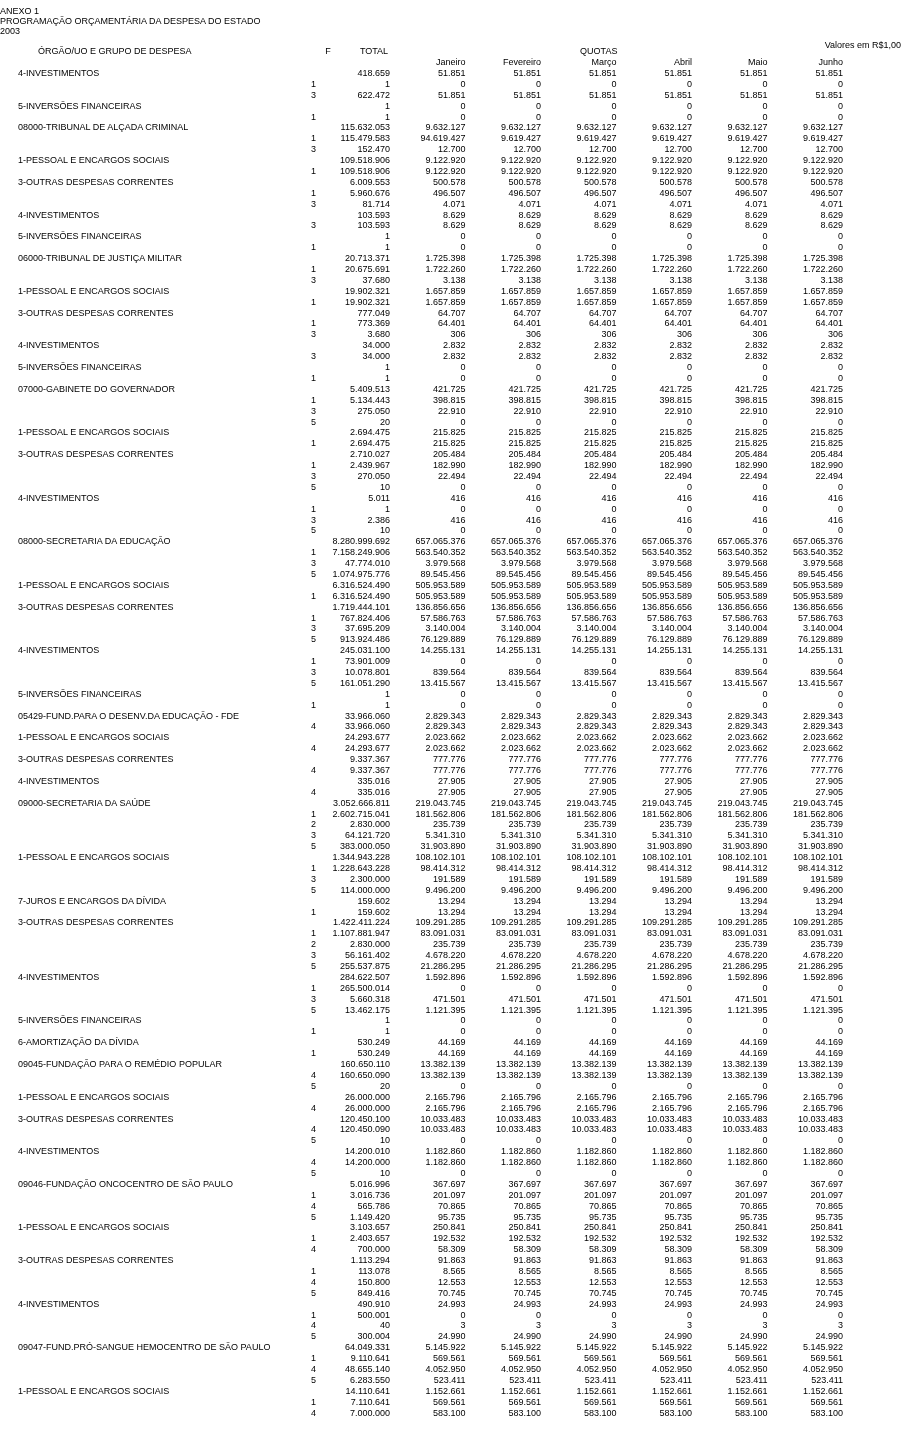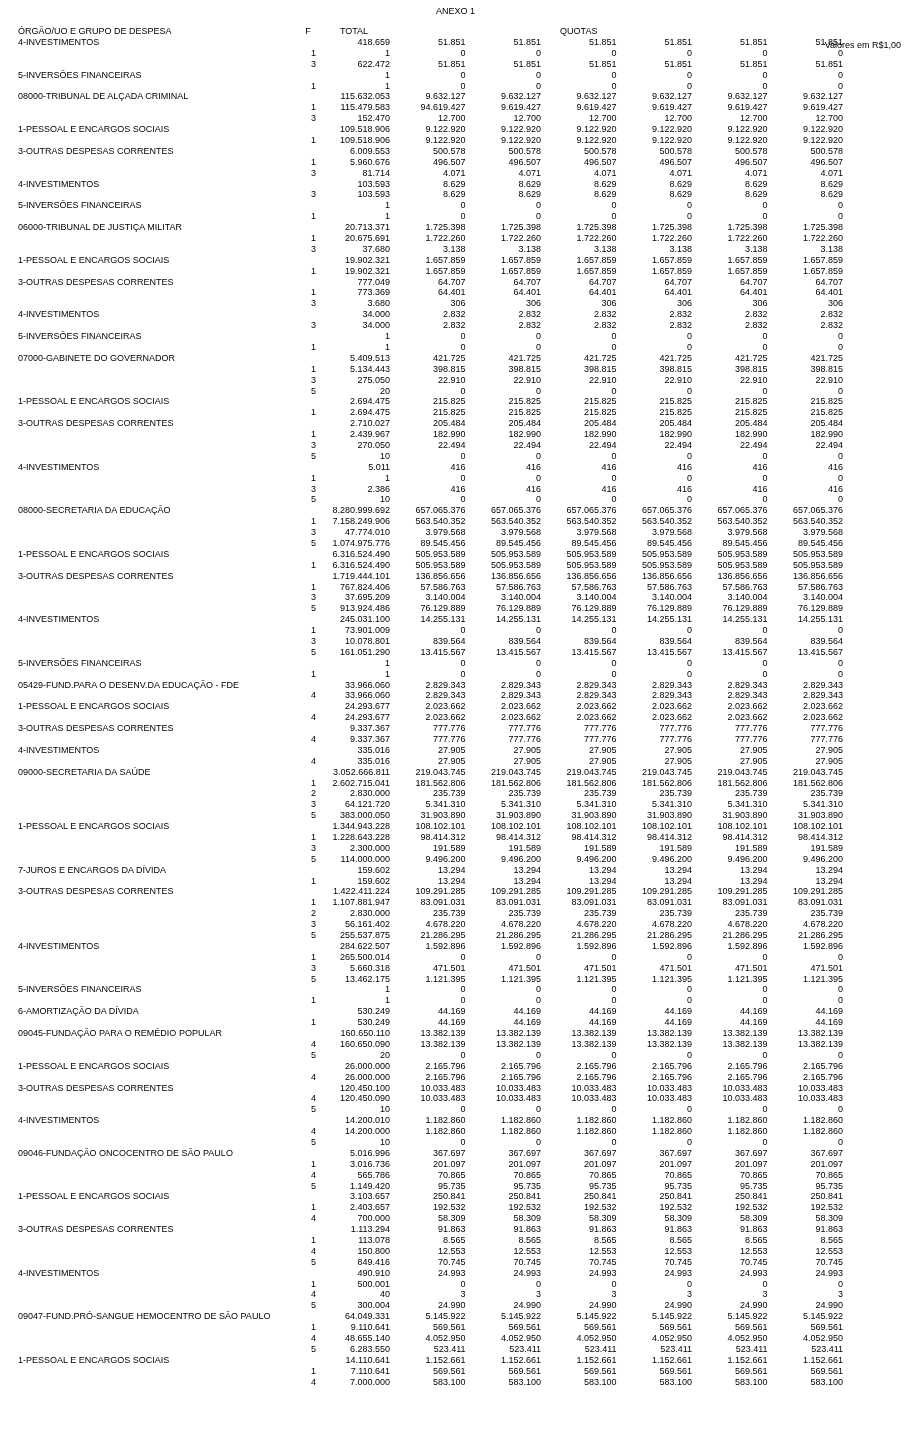--- a/index.html
+++ b/index.html
@@ -7,59 +7,72 @@
   .page {
     position: relative;
     width: 911px;
     height: 1433px;
     background: #ffffff;
     color: #000000;
     font-family: "Liberation Sans", "DejaVu Sans", sans-serif;
     font-size: 9px;
     overflow: hidden;
   }
-  .titles { text-align: center; padding-top: 6px; line-height: 10px; }
+  .titles { text-align: left; padding-top: 6px; line-height: 10px; }
   .values-note { position: absolute; top: 40px; right: 10px; }
   .grid {
     display: grid;
     grid-template-columns: 280px 20px 72px repeat(6, 75.5px);
     padding-left: 18px;
   }
-  .hdr-a { margin-top: 10px; height: 11px; line-height: 11px; }
+  .hdr-a { margin-top: 10px; height: 11px; line-height: 11px; margin-left: 20px; }
   .hdr-b { height: 11px; line-height: 11px; }
   .cell-label { text-align: left; white-space: nowrap; overflow: hidden; }
   .cell-f { text-align: right; padding-right: 2px; }
   .cell-num { text-align: right; white-space: nowrap; }
   .cell-center { text-align: center; }
   .tbody .row { height: 10.9px; line-height: 10.9px; }
   .row .cell-label { text-transform: none; }
 </style>
 </head>
 <body>
 
 <div class="page">
 
   <div class="titles">
     <div>ANEXO 1</div>
+    <div>PROGRAMAÇÃO ORÇAMENTÁRIA DA DESPESA DO ESTADO</div>
+    <div>2003</div>
   </div>
 
   <div class="values-note">Valores em R$1,00</div>
 
   <div class="grid hdr-a">
     <div class="cell-label">ÓRGÃO/UO E GRUPO DE DESPESA</div>
     <div class="cell-center">F</div>
     <div class="cell-center">TOTAL</div>
     <div></div>
     <div></div>
     <div class="cell-center">QUOTAS</div>
     <div></div>
     <div></div>
     <div></div>
   </div>
 
+  <div class="grid hdr-b">
+    <div></div>
+    <div></div>
+    <div></div>
+    <div class="cell-num">Janeiro</div>
+    <div class="cell-num">Fevereiro</div>
+    <div class="cell-num">Março</div>
+    <div class="cell-num">Abril</div>
+    <div class="cell-num">Maio</div>
+    <div class="cell-num">Junho</div>
+  </div>
 
   <div class="tbody">
       <div class="grid row">
         <div class="cell-label">4-INVESTIMENTOS</div>
         <div class="cell-f"></div>
         <div class="cell-num">418.659</div>
         <div class="cell-num">51.851</div>
         <div class="cell-num">51.851</div>
         <div class="cell-num">51.851</div>
         <div class="cell-num">51.851</div>

